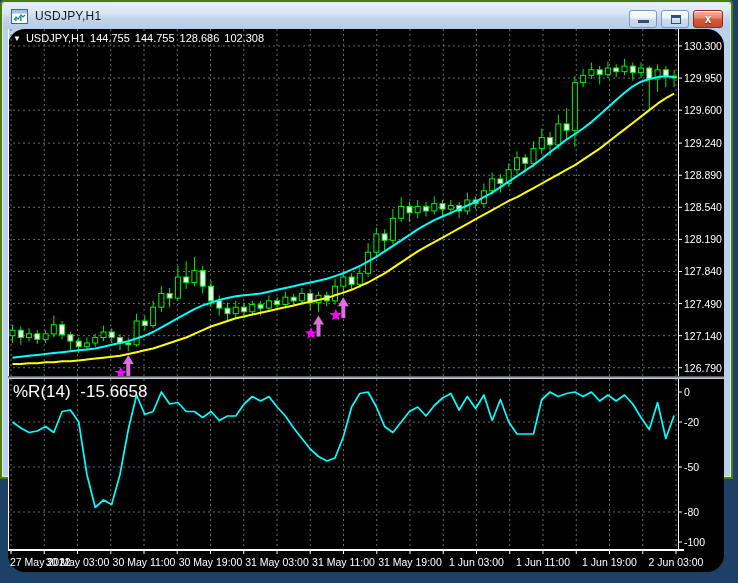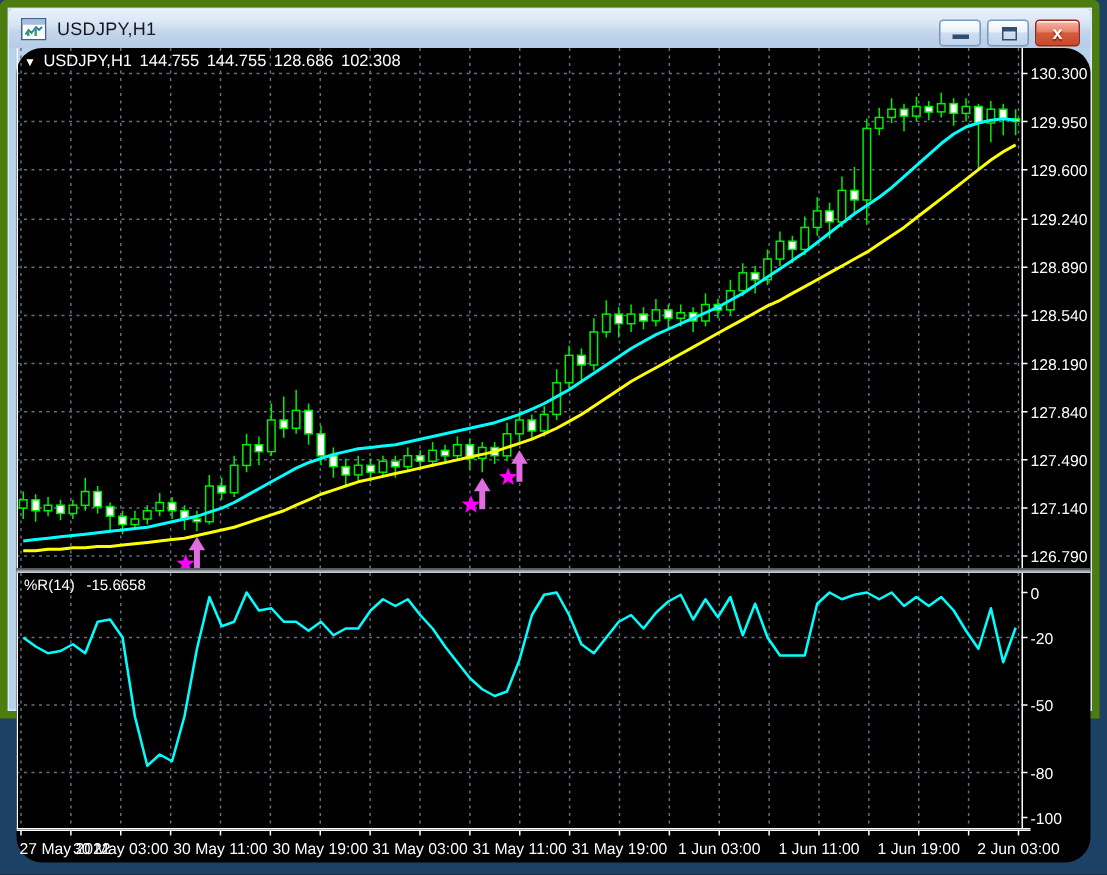--- a/index.html
+++ b/index.html
@@ -1,21 +1,21 @@
 <!DOCTYPE html>
 <html><head>
 <meta charset="utf-8">
 <style>
   html,body{margin:0;padding:0;background:#16395D;}
   *{box-sizing:border-box;font-family:"Liberation Sans",sans-serif;}
   .root{position:relative;width:738px;height:583px;background:#1C4066;overflow:hidden;}
 
   
   .window{position:absolute;left:0;top:0;width:733px;height:479px;
-    background:#B9D2EC;border:5px solid #4d7c0f;border-radius:4px 4px 0 0;
+    background:#B9D2EC;border:2px solid #4d7c0f;border-radius:4px 4px 0 0;
     box-shadow:inset 0 0 0 1px #DCE9F6;}
   .titlebar{position:absolute;left:1px;top:1px;right:1px;height:26px;
     background:linear-gradient(#EAF2FB,#D6E4F4 40%,#C2D5EB 60%,#B6CCE7);
     border-radius:3px 3px 0 0;display:flex;align-items:center;padding-left:8px;}
   .title-icon{width:17px;height:15px;margin-right:7px;flex:0 0 auto;}
   .title-text{font-size:12px;color:#15181C;letter-spacing:.2px;}
   .win-buttons{position:absolute;right:7px;top:7px;display:flex;gap:4px;}
   .winbtn{width:28px;height:18px;border:1px solid #7D99B8;border-radius:3px;
     background:linear-gradient(#FDFEFF,#E9F1FA 45%,#CFDEF1 50%,#C0D4EB);
     box-shadow:inset 0 1px 0 rgba(255,255,255,.9);position:relative;cursor:pointer;}
@@ -28,21 +28,21 @@
     color:#fff;font-size:12px;font-weight:bold;text-align:center;line-height:17px;
     text-shadow:0 1px 1px #7E2212;}
 
   
   .client{position:absolute;left:6px;top:27px;width:716px;height:543px;background:#000;border-radius:17px;}
   .pane{position:absolute;left:0;}
   .ohlc-label{position:absolute;left:5px;top:3px;color:#FFF;font-size:11px;
     white-space:nowrap;display:flex;align-items:center;gap:0;}
   .ohlc-label .tri{font-size:8px;margin-right:5px;color:#FFF;}
   .ohlc-label span.v{margin-right:5px;}
-  .wpr-label{position:absolute;left:5px;top:353px;color:#FFF;font-size:10px;white-space:nowrap;}
+  .wpr-label{position:absolute;left:5px;top:353px;color:#FFF;font-size:17px;white-space:nowrap;}
   .wpr-label span{margin-right:5px;}
   .divider{position:absolute;left:0;top:347px;width:716px;height:3px;
     background:#8F949C;border-top:1px solid #5E6268;border-bottom:1px solid #C8CCD2;}
   .axis-sep{position:absolute;left:0;top:520px;width:676px;height:1px;background:#FFF;}
   svg{display:block;}
 </style>
 </head>
 <body>
 
 <div class="root">

